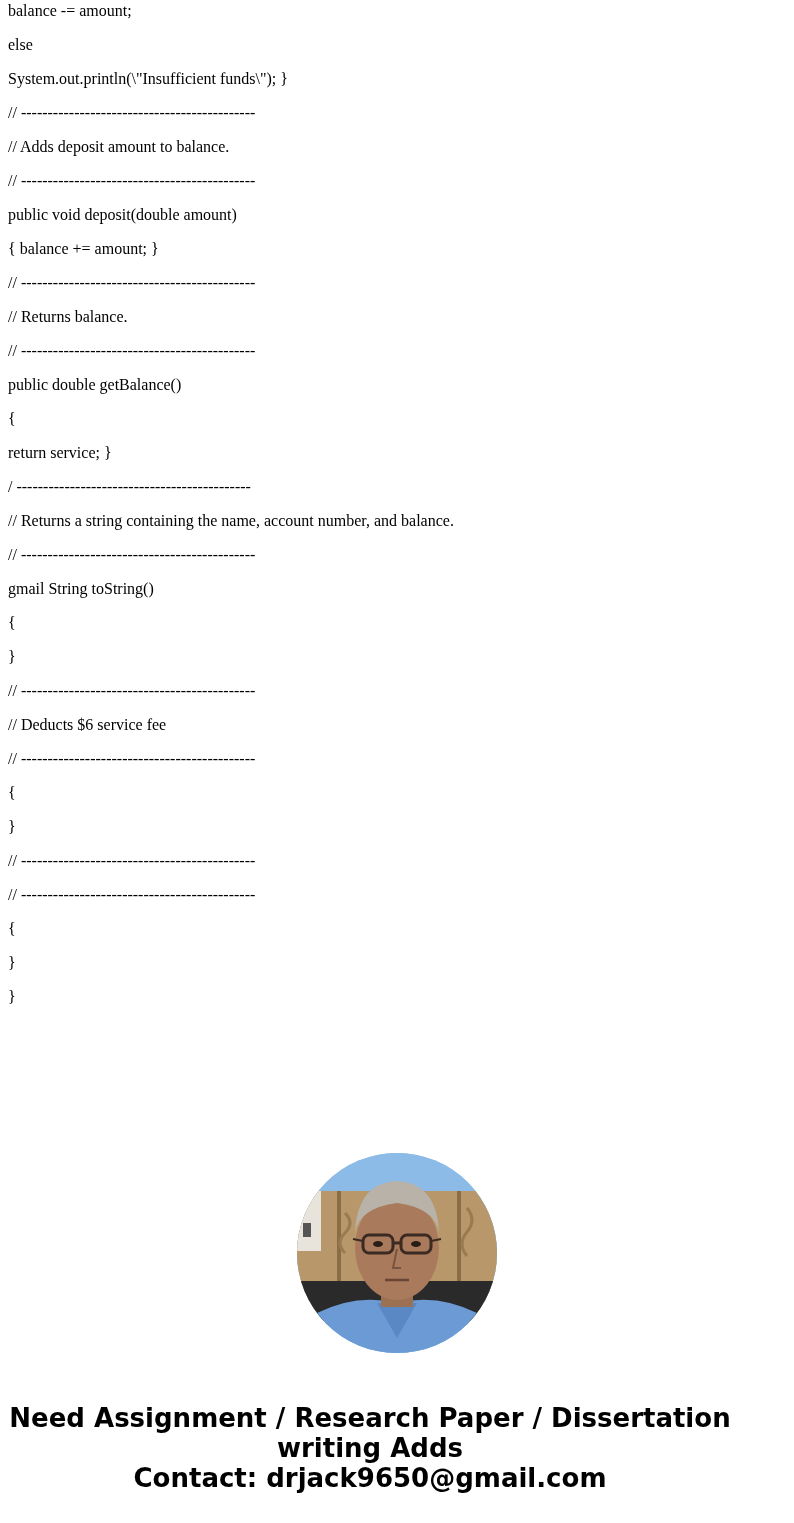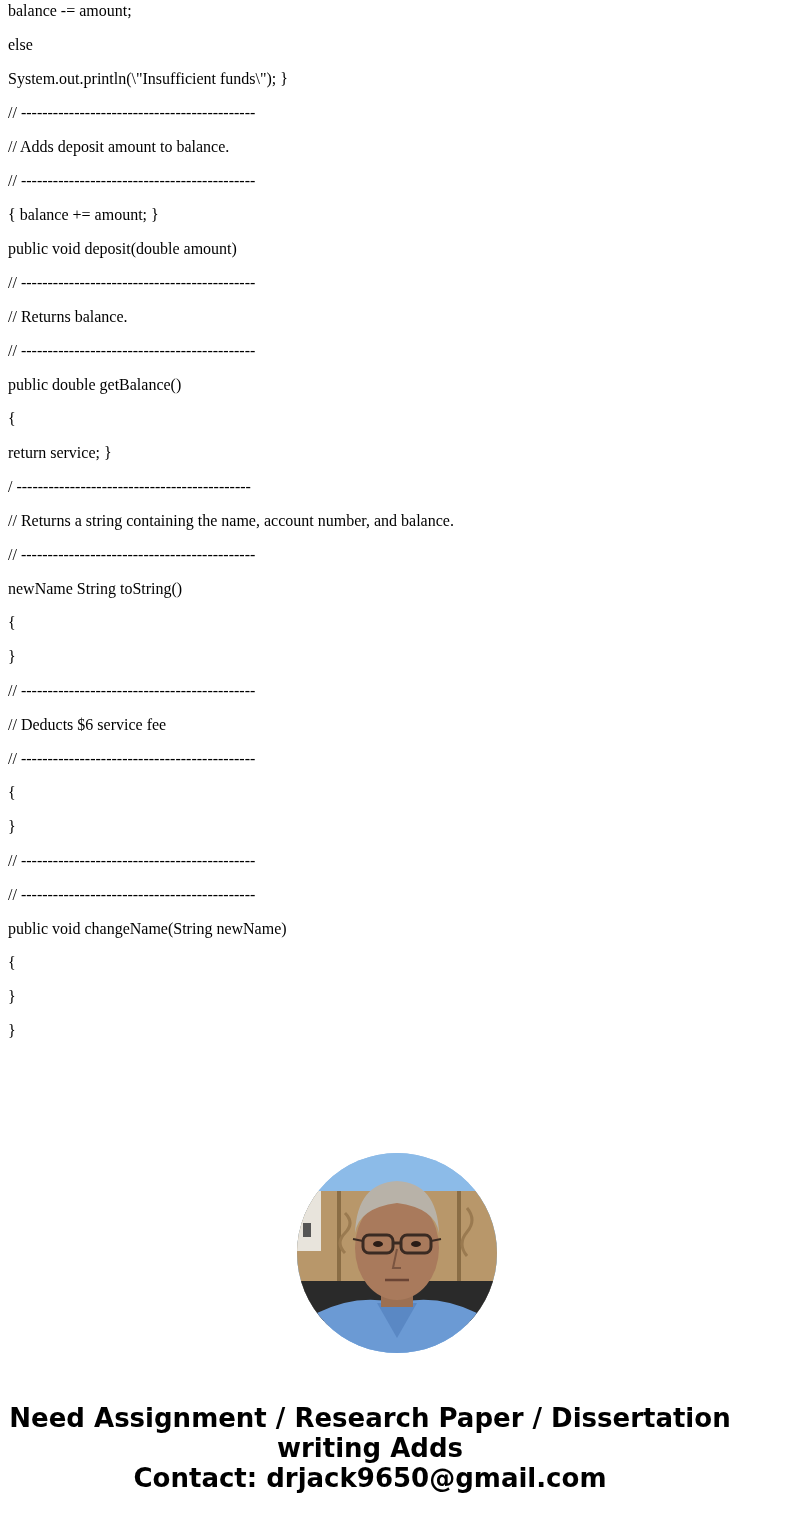--- a/index.html
+++ b/index.html
@@ -62,42 +62,41 @@
 </head>
 <body>
 
 <div class="code-doc">
   <p class="code-line">balance -= amount;</p>
   <p class="code-line">else</p>
   <p class="code-line">System.out.println(\"Insufficient funds\"); }</p>
   <p class="code-line">// --------------------------------------------</p>
   <p class="code-line">// Adds deposit amount to balance.</p>
   <p class="code-line">// --------------------------------------------</p>
+  <p class="code-line">public void deposit(double amount)</p>
   <p class="code-line">{ balance += amount; }</p>
-  <p class="code-line">public void deposit(double amount)</p>
   <p class="code-line">// --------------------------------------------</p>
   <p class="code-line">// Returns balance.</p>
   <p class="code-line">// --------------------------------------------</p>
   <p class="code-line">public double getBalance()</p>
   <p class="code-line">{</p>
   <p class="code-line">return service; }</p>
   <p class="code-line">/ --------------------------------------------</p>
   <p class="code-line">// Returns a string containing the name, account number, and balance.</p>
   <p class="code-line">// --------------------------------------------</p>
-  <p class="code-line">newName String toString()</p>
+  <p class="code-line">gmail String toString()</p>
   <p class="code-line">{</p>
   <p class="code-line">}</p>
   <p class="code-line">// --------------------------------------------</p>
   <p class="code-line">// Deducts $6 service fee</p>
   <p class="code-line">// --------------------------------------------</p>
   <p class="code-line">{</p>
   <p class="code-line">}</p>
   <p class="code-line">// --------------------------------------------</p>
   <p class="code-line">// --------------------------------------------</p>
-  <p class="code-line">public void changeName(String newName)</p>
   <p class="code-line">{</p>
   <p class="code-line">}</p>
   <p class="code-line">}</p>
 </div>
 
 <div class="avatar" title="portrait photo">
   <svg viewBox="0 0 200 200" xmlns="http://www.w3.org/2000/svg">
 
     <rect x="0" y="0" width="200" height="200" fill="#8cbbe8"></rect>
 

